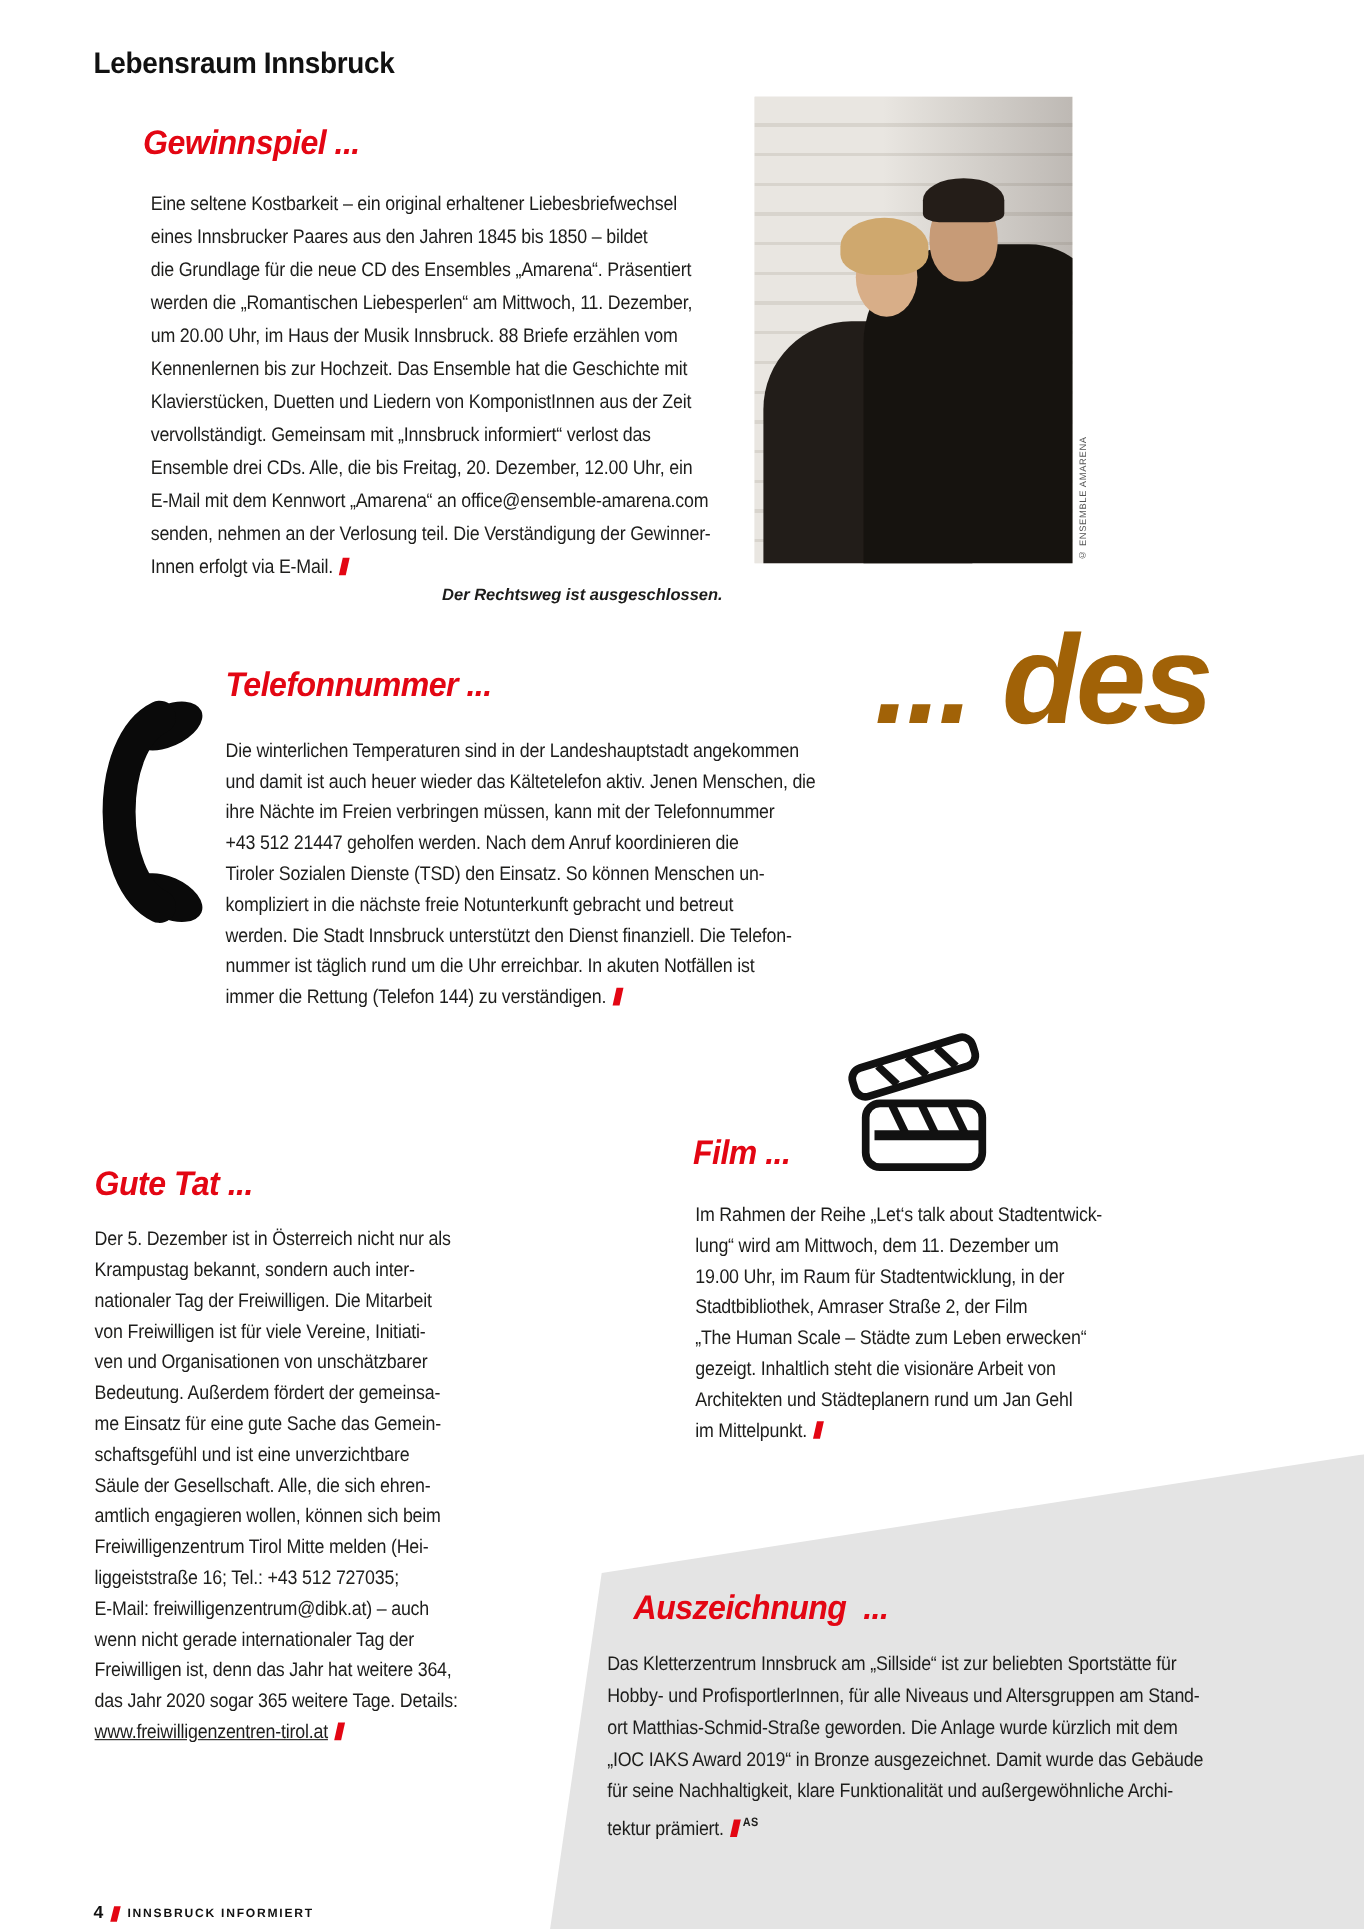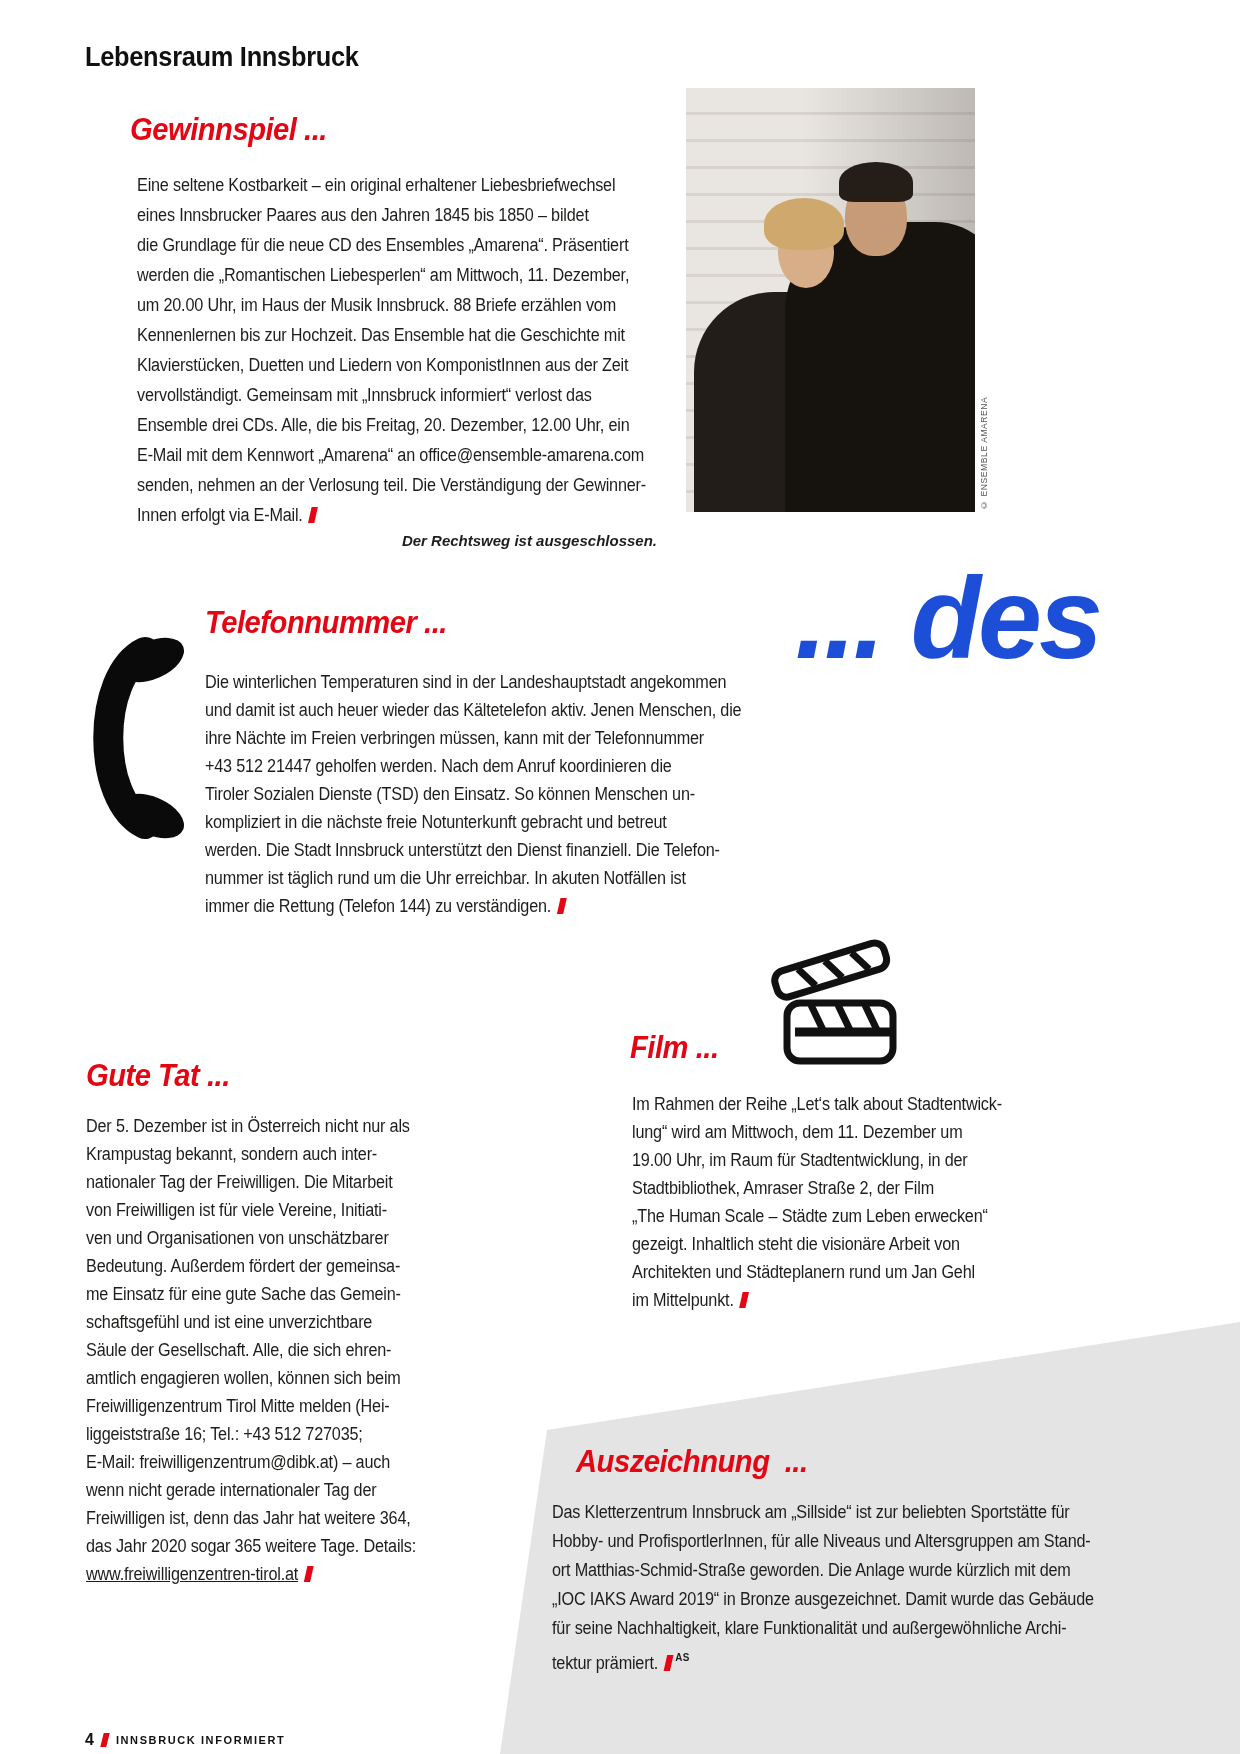--- a/index.html
+++ b/index.html
@@ -28,21 +28,21 @@
   .lastline{white-space:pre;}
   .slash{
     display:inline-block;width:7px;height:16px;background:#e30613;
     transform:skewX(-14deg);margin-left:8px;vertical-align:-2px;
   }
   .note{
     font-size:15px;font-style:italic;text-align:right;color:#1d1d1b;font-weight:bold;
   }
   .big-teaser{
     font-size:115px;line-height:120px;font-weight:bold;font-style:italic;
-    color:#1d4ed8;letter-spacing:-3px;white-space:pre;
+    color:#a16207;letter-spacing:-3px;white-space:pre;
   }
   .link-line{
     font-size:18px;line-height:28px;letter-spacing:-0.2px;
     text-decoration:underline;color:#1d1d1b;display:inline-block;cursor:pointer;
   }
   .initials{
     font-size:11px;font-weight:bold;vertical-align:8px;margin-left:4px;letter-spacing:0.5px;
   }
 
   

